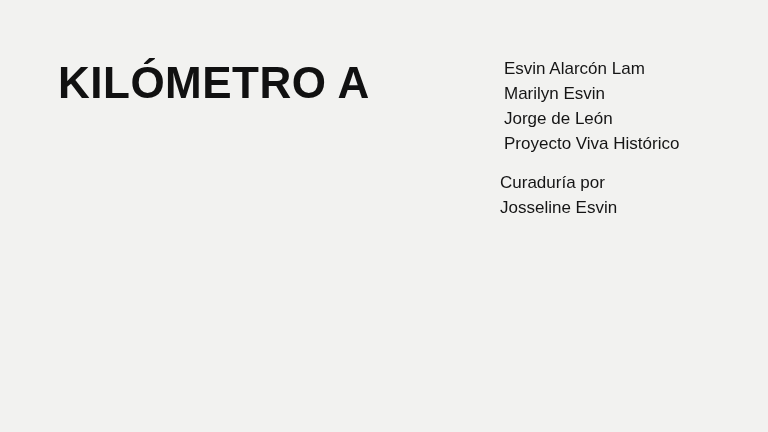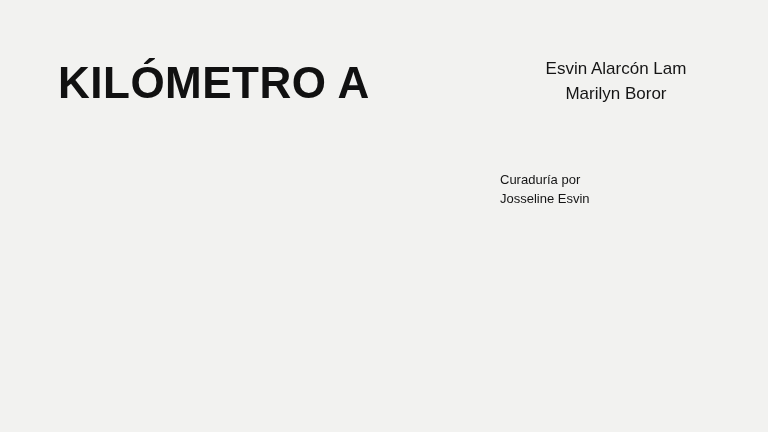--- a/index.html
+++ b/index.html
@@ -29,58 +29,59 @@
   .title-line {
     font-size: 44px;
     font-weight: bold;
     letter-spacing: 0.5px;
     line-height: 1.12;
     color: #111111;
     white-space: nowrap;
   }
   .credits-block {
     position: absolute;
-    left: 491px;
+    left: 504px;
     top: 56px;
     width: 250px;
-    text-align: center;
   }
   .credit-line {
     font-size: 17px;
     font-weight: normal;
     line-height: 1.48;
     color: #151515;
     white-space: nowrap;
   }
   .curator-block {
     position: absolute;
     left: 500px;
     top: 170px;
     width: 250px;
   }
   .curator-line {
-    font-size: 13px;
+    font-size: 17px;
     font-weight: normal;
     line-height: 1.48;
     color: #151515;
     white-space: nowrap;
   }
 </style>
 </head>
 <body>
 
 <div class="poster">
 
   <div class="title-block">
     <div class="title-line">KILÓMETRO A</div>
   </div>
 
   <div class="credits-block">
     <div class="credit-line">Esvin Alarcón Lam</div>
-    <div class="credit-line">Marilyn Boror</div>
+    <div class="credit-line">Marilyn Esvin</div>
+    <div class="credit-line">Jorge de León</div>
+    <div class="credit-line">Proyecto Viva Histórico</div>
   </div>
 
   <div class="curator-block">
     <div class="curator-line">Curaduría por</div>
     <div class="curator-line">Josseline Esvin</div>
   </div>
 
 </div>
 
 </body></html>

